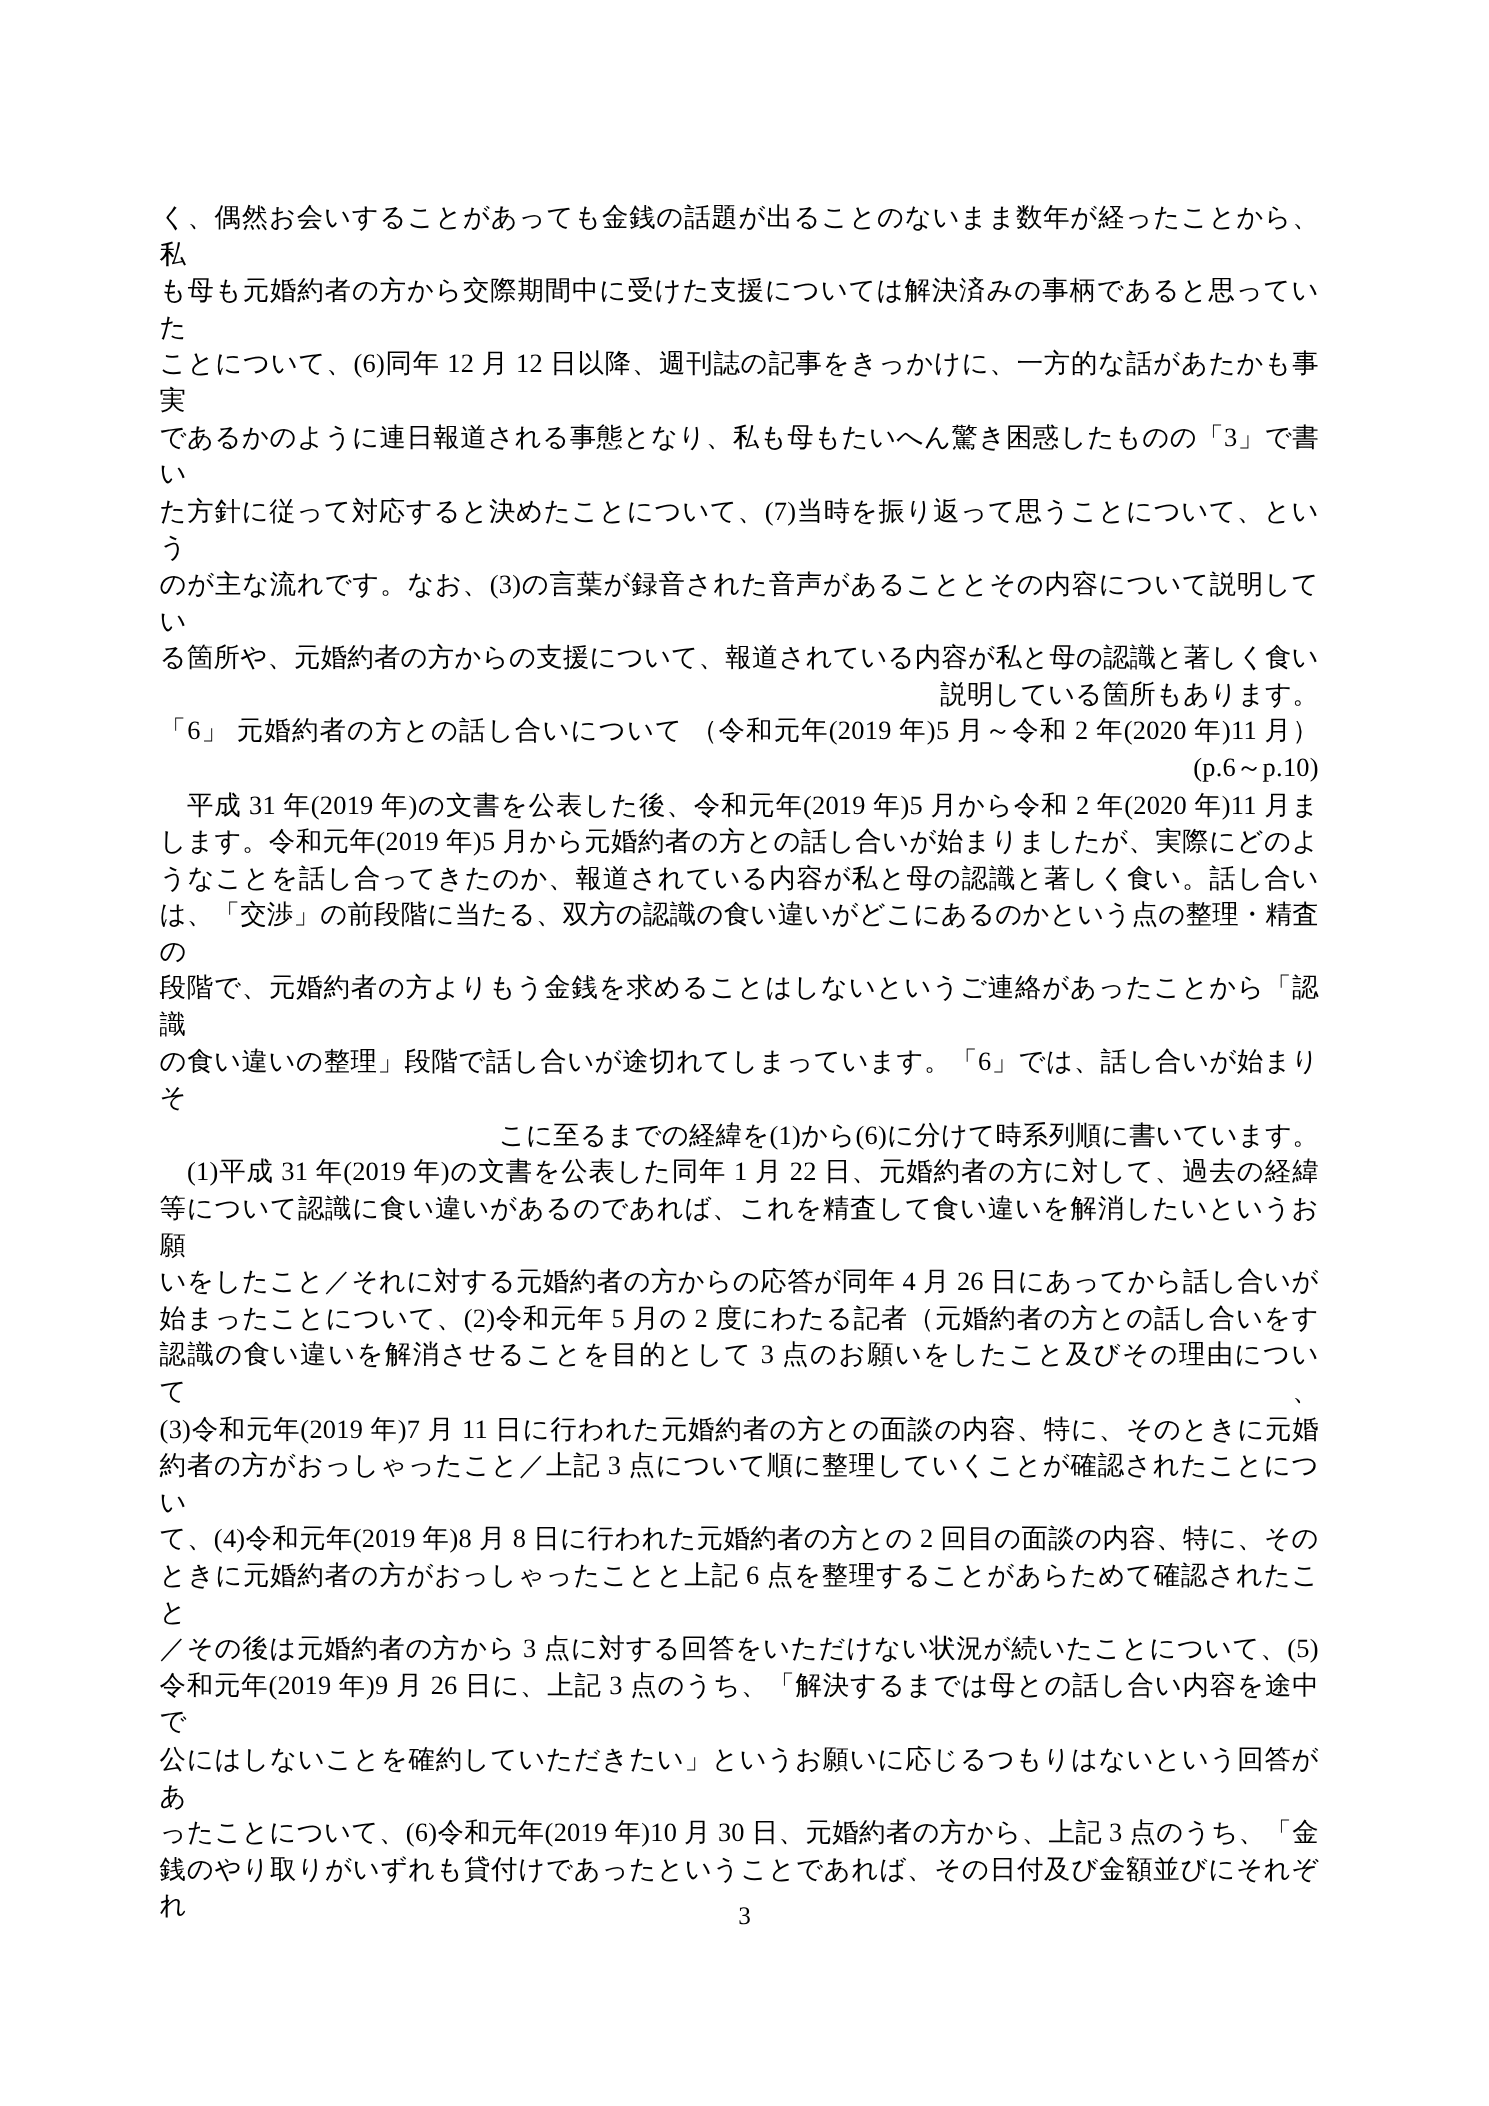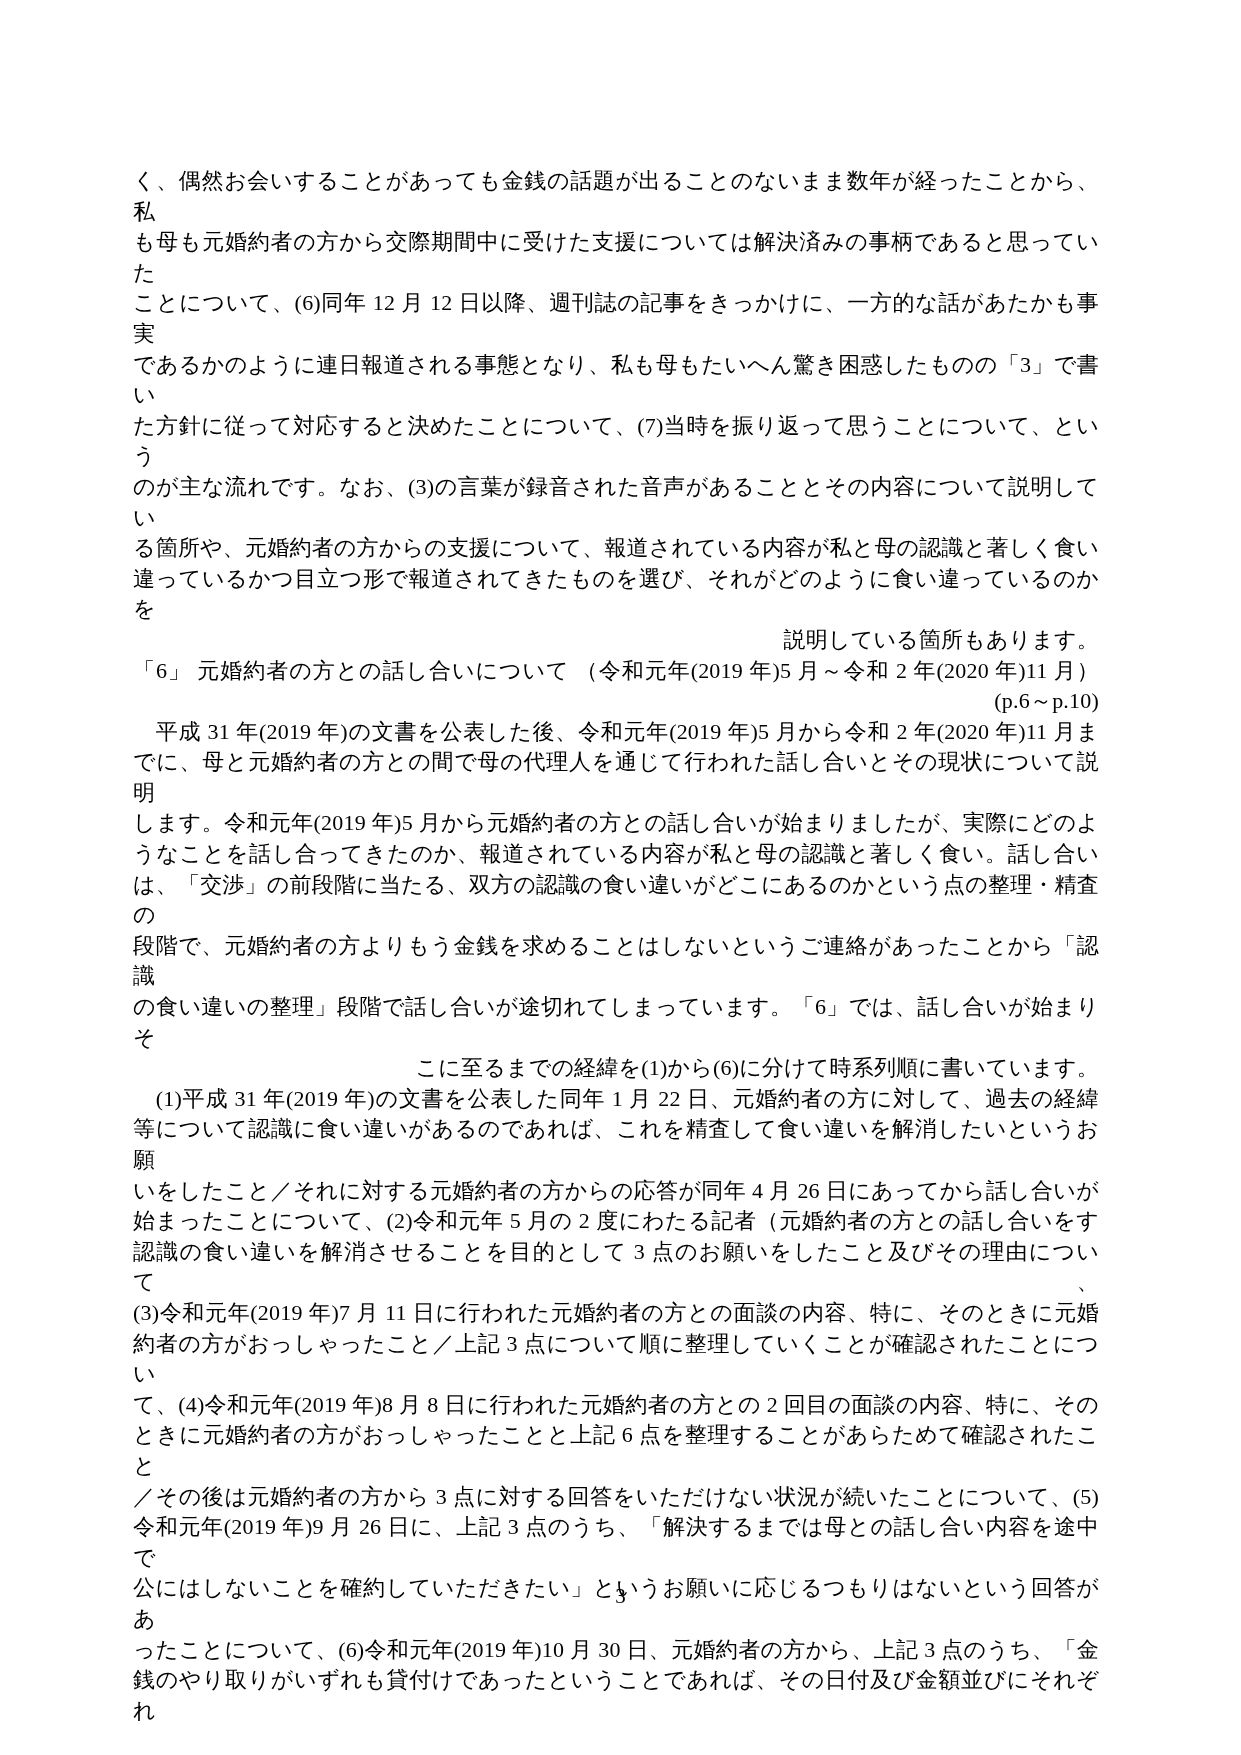--- a/index.html
+++ b/index.html
@@ -50,26 +50,24 @@
 
 <div class="page">
   <div class="text-block" id="text-block">
       <div class="line justify">く、偶然お会いすることがあっても金銭の話題が出ることのないまま数年が経ったことから、私</div>
       <div class="line justify">も母も元婚約者の方から交際期間中に受けた支援については解決済みの事柄であると思っていた</div>
       <div class="line justify">ことについて、(6)同年 12 月 12 日以降、週刊誌の記事をきっかけに、一方的な話があたかも事実</div>
       <div class="line justify">であるかのように連日報道される事態となり、私も母もたいへん驚き困惑したものの「3」で書い</div>
       <div class="line justify">た方針に従って対応すると決めたことについて、(7)当時を振り返って思うことについて、という</div>
       <div class="line justify">のが主な流れです。なお、(3)の言葉が録音された音声があることとその内容について説明してい</div>
       <div class="line justify">る箇所や、元婚約者の方からの支援について、報道されている内容が私と母の認識と著しく食い</div>
-      <div class="line justify">違っているかつ目立つ形で報道されてきたものを選び、それがどのように食い違っているのかを</div>
       <div class="line">説明している箇所もあります。</div>
       <div class="line justify">「6」 元婚約者の方との話し合いについて （令和元年(2019 年)5 月～令和 2 年(2020 年)11 月）</div>
       <div class="line">(p.6～p.10)</div>
       <div class="line justify">　平成 31 年(2019 年)の文書を公表した後、令和元年(2019 年)5 月から令和 2 年(2020 年)11 月ま</div>
-      <div class="line justify">でに、母と元婚約者の方との間で母の代理人を通じて行われた話し合いとその現状について説明</div>
       <div class="line justify">します。令和元年(2019 年)5 月から元婚約者の方との話し合いが始まりましたが、実際にどのよ</div>
       <div class="line justify">うなことを話し合ってきたのか、報道されている内容が私と母の認識と著しく食い。話し合い</div>
       <div class="line justify">は、「交渉」の前段階に当たる、双方の認識の食い違いがどこにあるのかという点の整理・精査の</div>
       <div class="line justify">段階で、元婚約者の方よりもう金銭を求めることはしないというご連絡があったことから「認識</div>
       <div class="line justify">の食い違いの整理」段階で話し合いが途切れてしまっています。「6」では、話し合いが始まりそ</div>
       <div class="line">こに至るまでの経緯を(1)から(6)に分けて時系列順に書いています。</div>
       <div class="line justify">　(1)平成 31 年(2019 年)の文書を公表した同年 1 月 22 日、元婚約者の方に対して、過去の経緯</div>
       <div class="line justify">等について認識に食い違いがあるのであれば、これを精査して食い違いを解消したいというお願</div>
       <div class="line justify">いをしたこと／それに対する元婚約者の方からの応答が同年 4 月 26 日にあってから話し合いが</div>
       <div class="line justify">始まったことについて、(2)令和元年 5 月の 2 度にわたる記者（元婚約者の方との話し合いをす</div>

